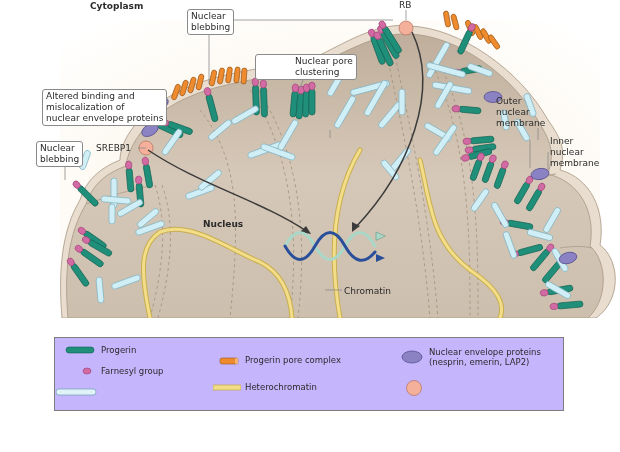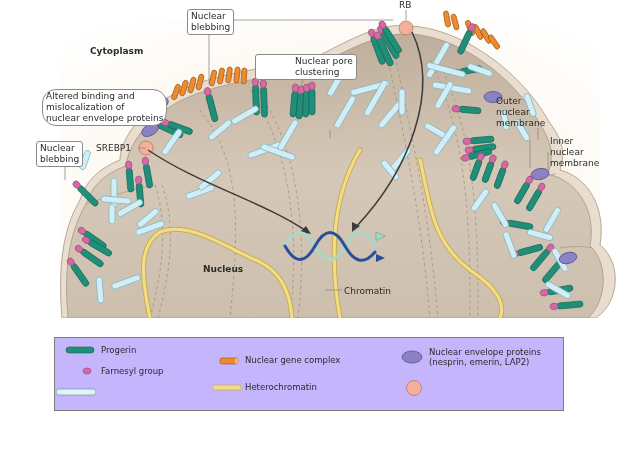--- a/index.html
+++ b/index.html
@@ -1,20 +1,20 @@
 <!DOCTYPE html>
 <html><head>
 <meta charset="utf-8">
 <style>
   html,body{margin:0;padding:0;background:#ffffff;}
   body{width:620px;height:452px;position:relative;overflow:hidden;font-family:"DejaVu Sans",sans-serif;}
   #stage{position:absolute;left:0;top:0;width:620px;height:452px;}
   .lbl{position:absolute;font-size:9px;line-height:11px;color:#2b2b2b;white-space:pre;}
   .box{position:absolute;font-size:9px;line-height:11px;color:#2b2b2b;background:#fff;border:1px solid #8a8a8a;border-radius:3px;padding:1px 3px;white-space:pre;}
-  .bold{font-weight:bold;margin-top:45px;}
+  .bold{font-weight:bold;}
   #legend{position:absolute;left:54px;top:337px;width:508px;height:72px;border:1px solid #7d7d7d;background:#c4b5fd;}
   .lg{position:absolute;font-size:8.5px;line-height:10px;color:#2b2b2b;white-space:pre;}
   .sw{position:absolute;}
 </style>
 </head>
 <body>
 
 <div id="stage">
   <svg id="art" width="620" height="452" viewBox="0 0 620 452" style="position:absolute;left:0;top:0">
     <defs>
@@ -250,21 +250,21 @@
 nuclear
 membrane</div>
   <div class="lbl" style="left:550px;top:136px;">Inner
 nuclear
 membrane</div>
 
   <div class="box" style="left:187px;top:9px;">Nuclear
 blebbing</div>
   <div class="box" style="left:255px;top:54px;padding-left:39px;">Nuclear pore
 clustering</div>
-  <div class="box" style="left:42px;top:89px;border-radius:14px;">Altered binding and
+  <div class="box" style="left:42px;top:89px;">Altered binding and
 mislocalization of
 nuclear envelope proteins</div>
   <div class="box" style="left:36px;top:141px;">Nuclear
 blebbing</div>
 
   <div id="legend">
     <svg class="sw" style="left:10px;top:8px" width="32" height="8">
         <rect x="1" y="1" width="28" height="6" rx="3" fill="#1f8f7a" stroke="#136354" stroke-width="0.6"></rect>
       </svg>
     <div class="lg" style="left:46px;top:7px;">Progerin</div>
@@ -275,21 +275,21 @@
     <div class="lg" style="left:46px;top:28px;">Farnesyl group</div>
 
     <svg class="sw" style="left:0px;top:50px" width="42" height="8">
         <rect x="1" y="1" width="40" height="6" rx="3" fill="#dff3f8" stroke="#6c9fb0" stroke-width="0.7"></rect>
       </svg>
 
     <svg class="sw" style="left:164px;top:19px" width="22" height="8">
         <rect x="1" y="1" width="18" height="6" rx="2" fill="#ee8b2e" stroke="#9a5614" stroke-width="0.6"></rect>
         <rect x="16" y="1" width="3" height="6" rx="1.5" fill="#f6b472"></rect>
       </svg>
-    <div class="lg" style="left:190px;top:17px;">Nuclear gene complex</div>
+    <div class="lg" style="left:190px;top:17px;">Progerin pore complex</div>
 
     <svg class="sw" style="left:158px;top:46px" width="28" height="8">
         <rect x="0" y="1" width="28" height="5" fill="#f2dd88" stroke="#c9ad50" stroke-width="0.8"></rect>
       </svg>
     <div class="lg" style="left:190px;top:44px;">Heterochromatin</div>
 
     <svg class="sw" style="left:346px;top:12px" width="22" height="14">
         <ellipse cx="11" cy="7" rx="10" ry="6" fill="#8a82c2" stroke="#4f4789" stroke-width="0.7"></ellipse>
       </svg>
     <div class="lg" style="left:374px;top:9px;">Nuclear envelope proteins

